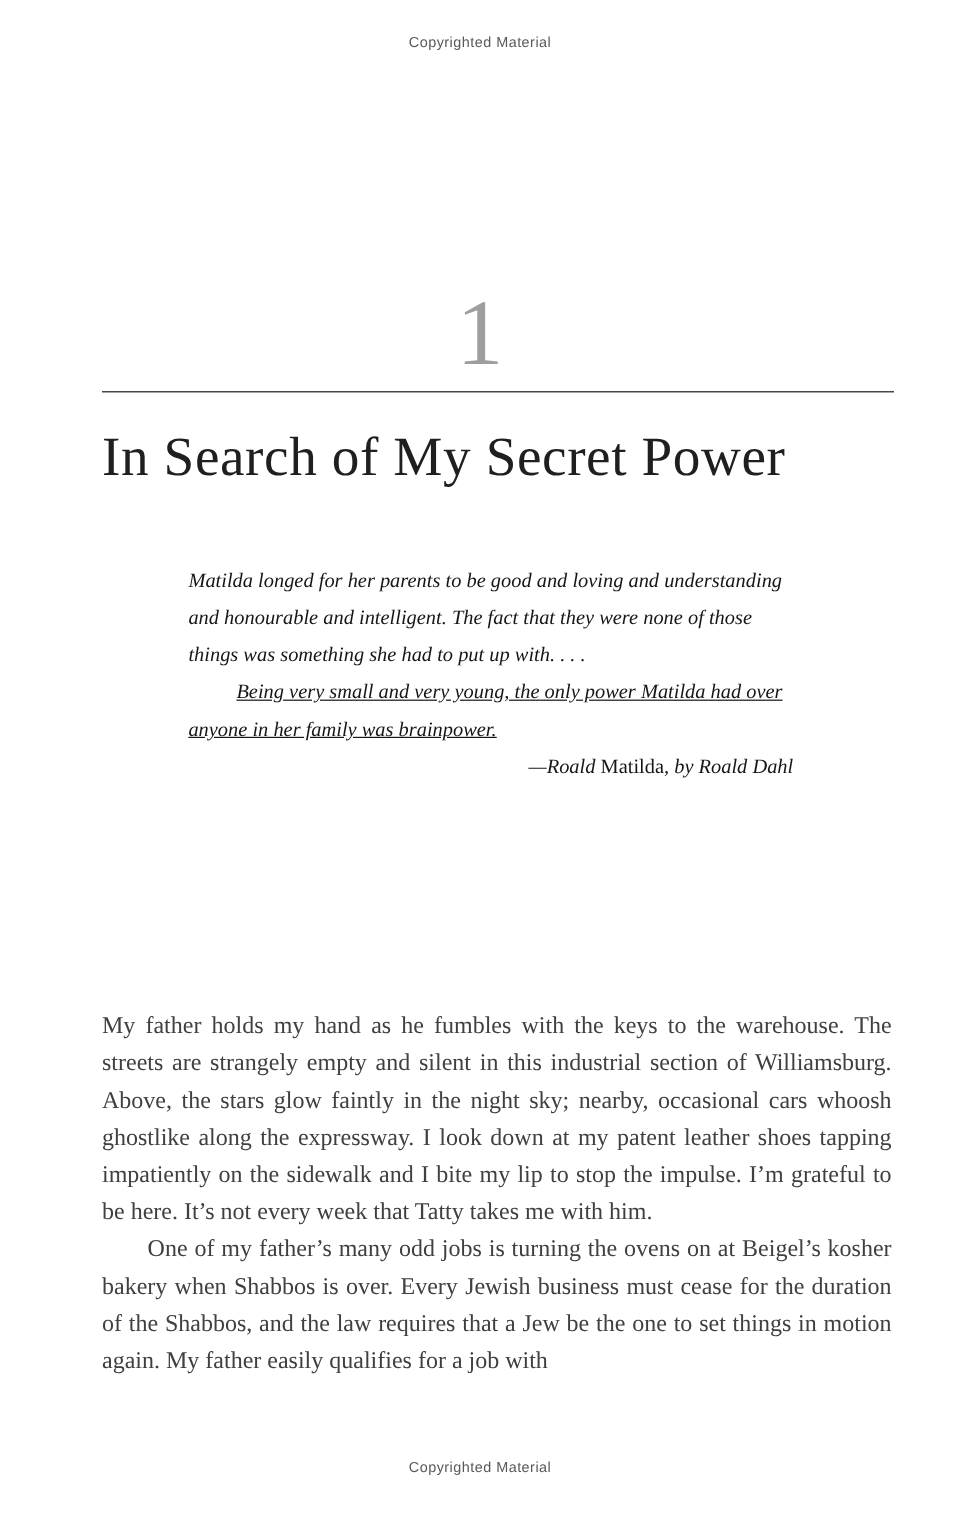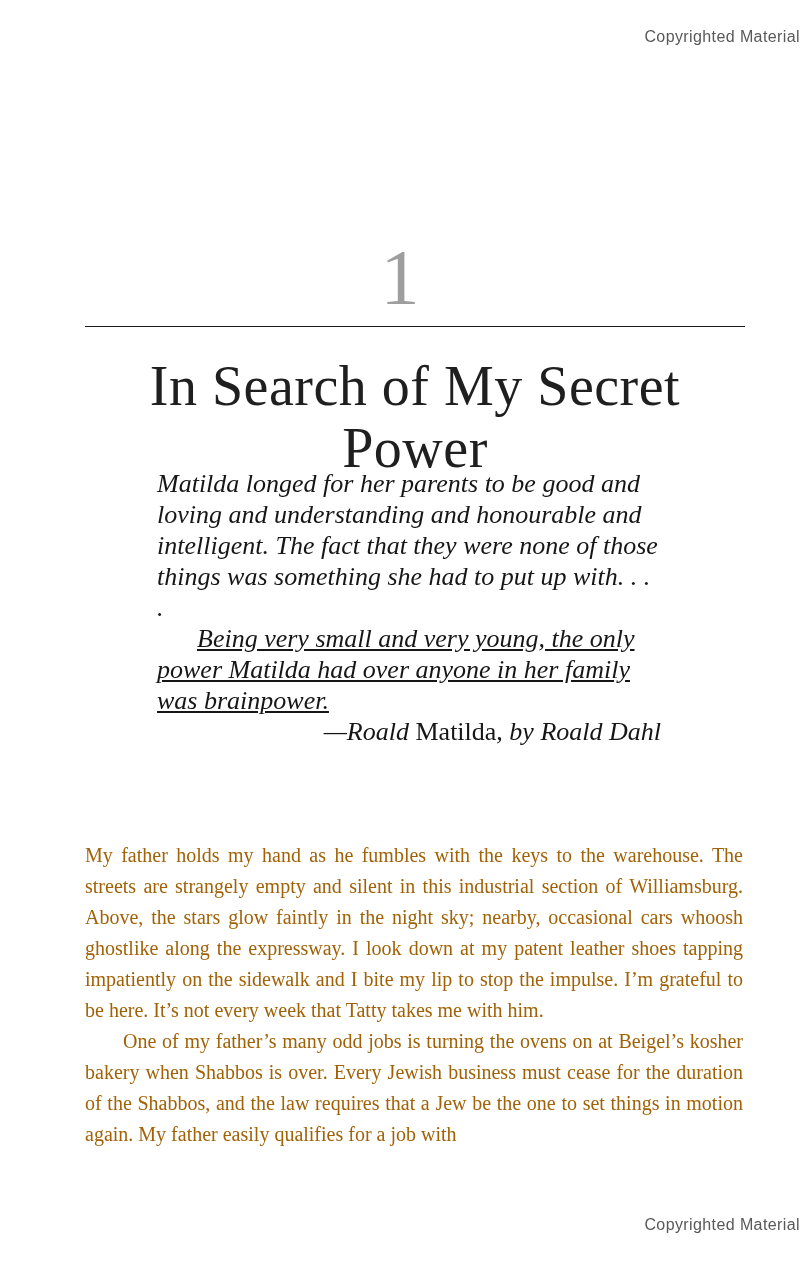--- a/index.html
+++ b/index.html
@@ -16,23 +16,23 @@
     background: #ffffff;
     font-family: "Liberation Serif", serif;
     color: #1a1a1a;
     overflow: hidden;
   }
 
   .copyright-notice {
     position: absolute;
     left: 0;
     width: 100%;
-    text-align: right;
+    text-align: center;
     font-family: "Liberation Sans", sans-serif;
-    font-size: 16px;
+    font-size: 12px;
     letter-spacing: 0.4px;
     color: #595959;
   }
   .copyright-notice.top    { top: 28px; }
   .copyright-notice.bottom { top: 1216px; }
 
   .chapter-number {
     position: absolute;
     top: 238px;
     left: 0;
@@ -53,56 +53,56 @@
     height: 0;
     border: none;
     border-top: 1.5px solid #1c1c1c;
   }
 
   .chapter-title {
     position: absolute;
     top: 356px;
     left: 85px;
     width: 660px;
-    text-align: center;
+    text-align: left;
     font-family: "Liberation Serif", serif;
-    font-size: 56px;
+    font-size: 46px;
     line-height: 1.1;
     font-weight: 400;
     color: #1f1f1f;
     letter-spacing: 0.5px;
   }
 
   .epigraph {
     position: absolute;
     top: 468px;
     left: 157px;
     width: 506px;
     font-style: italic;
-    font-size: 26px;
+    font-size: 17px;
     line-height: 31px;
     color: #161616;
   }
   .epigraph p { margin: 0; }
   .epigraph .epi-p2 { text-indent: 40px; text-decoration: underline; }
   .epigraph .epi-attr {
     text-align: right;
     padding-right: 2px;
   }
   .epigraph .roman { font-style: normal; text-align: center; }
 
   .body-text {
     position: absolute;
     top: 840px;
     left: 85px;
     width: 658px;
     font-size: 20px;
     line-height: 31px;
     text-align: justify;
-    color: #a16207;
+    color: #404040;
   }
   .body-text p { margin: 0; }
   .body-text p.indent { text-indent: 38px; }
 </style>
 </head>
 <body>
 
 <div class="page">
 
   <div class="copyright-notice top">Copyrighted Material</div>

